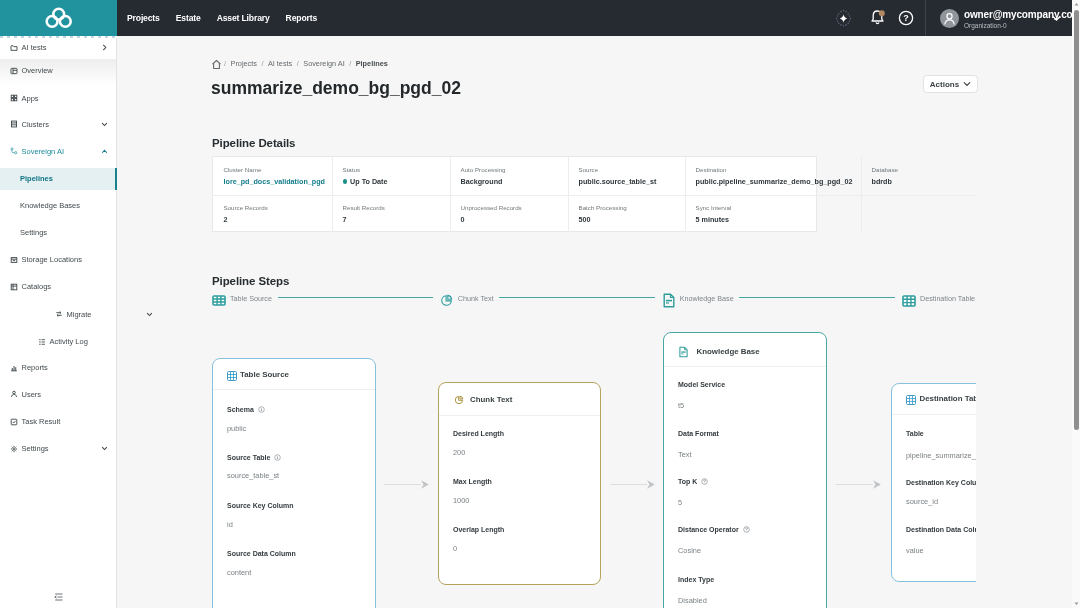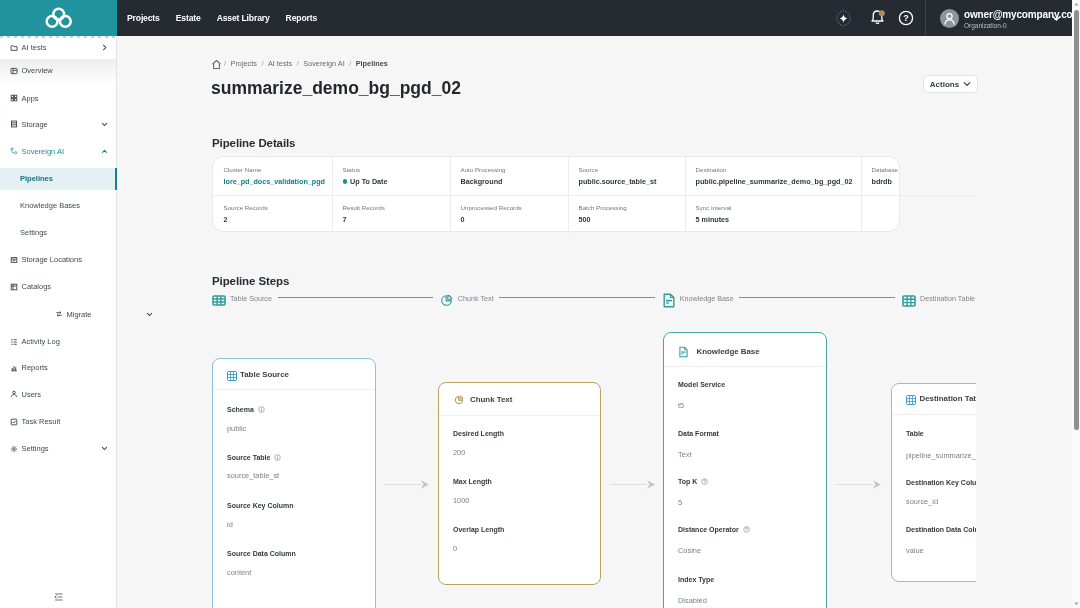--- a/index.html
+++ b/index.html
@@ -27,21 +27,21 @@
 
 
 #crumb { position:absolute; left:212px; top:59px; display:flex; align-items:center; gap:4.5px; font-size:7.3px; color:#646a6e; }
 #crumb .sl { color:#9ba1a4; }
 #title { position:absolute; left:211px; top:78px; font-size:17.5px; font-weight:700; color:#23282b; letter-spacing:0px; }
 #actions { position:absolute; left:923px; top:75px; width:55px; height:18px; background:#fff; border:1px solid #e0e2e3; border-radius:4px; display:flex; align-items:center; justify-content:center; gap:4px; font-size:8px; font-weight:700; color:#3a4145; }
 
 .h2 { position:absolute; left:212px; font-size:11.5px; font-weight:700; color:#272d30; letter-spacing:-0.1px;margin-top:8px; }
 
 
-#dcard { position:absolute; left:212px; top:156px; width:688px; height:76px; background:#fff; border:1px solid #e8e8e8; border-radius:11px; }
+#dcard { position:absolute; left:212px; top:156px; width:605px; height:76px; background:#fff; border:1px solid #e8e8e8; border-radius:0; }
 .dvline { position:absolute; top:0; width:1px; height:76px; background:#ededed; }
 .dhline { position:absolute; left:0; top:38px; width:764px; height:1px; background:#ededed; }
 .dcell { position:absolute; height:38px; }
 .dlbl { position:absolute; left:10.5px; top:9px; font-size:6.2px; color:#6f777b; white-space:nowrap; }
 .dval { position:absolute; left:10.5px; top:19.5px; font-size:7.2px; font-weight:700; color:#2f373b; white-space:nowrap; }
 .teal { color:#117c8a !important; }
 
 
 .steptxt { position:absolute; font-size:7.2px; color:#7d858a; white-space:nowrap; }
 .stepline { position:absolute; height:1.2px; background:#46a8a2; }
@@ -154,21 +154,21 @@
         <rect x="1.8" y="6.8" width="3.4" height="3.4" fill="none" stroke="#434b4f" stroke-width="1.4"></rect>
         <rect x="6.8" y="6.8" width="3.4" height="3.4" fill="none" stroke="#434b4f" stroke-width="1.4"></rect>
       </svg>
     <span class="stxt">Apps</span>
   </div>
   <div class="sitem" style="top:77.2px;">
     <svg class="sicon" style="top:7px;" width="12" height="12" viewBox="0 0 12 12">
         <rect x="2.2" y="1.6" width="7.6" height="8.8" fill="none" stroke="#434b4f" stroke-width="1.4"></rect>
         <path d="M2.2 4.4 L9.8 4.4 M2.2 7.2 L9.8 7.2" stroke="#434b4f" stroke-width="1.4"></path>
       </svg>
-    <span class="stxt">Storage</span>
+    <span class="stxt">Clusters</span>
     <svg class="schev" style="top:7.5px;" width="9" height="9" viewBox="0 0 9 9">
         <path d="M1.8 3 L4.5 5.8 L7.2 3" fill="none" stroke="#444" stroke-width="1.3" stroke-linecap="round"></path>
       </svg>
   </div>
   <div class="sitem" style="top:104.1px;">
     <svg class="sicon" style="top:7px;" width="12" height="12" viewBox="0 0 12 12">
         <circle cx="3" cy="3" r="1.7" fill="none" stroke="#1d8a9c" stroke-width="1"></circle>
         <circle cx="8.6" cy="8.6" r="1.7" fill="none" stroke="#1d8a9c" stroke-width="1"></circle>
         <path d="M3 4.7 L3 7 Q3 8.6 5 8.6 L6.9 8.6" fill="none" stroke="#1d8a9c" stroke-width="1"></path>
       </svg>
@@ -202,21 +202,21 @@
   </div>
   <div class="sitem" style="top:267.2px;margin-left:45px;">
     <svg class="sicon" style="top:7px;" width="12" height="12" viewBox="0 0 12 12">
         <path d="M2 4 L8.5 4 M7 2.2 L9 4 L7 5.8 M10 8 L3.5 8 M5 6.2 L3 8 L5 9.8" fill="none" stroke="#434b4f" stroke-width="1.4" stroke-linejoin="round"></path>
       </svg>
     <span class="stxt">Migrate</span>
     <svg class="schev" style="top:7.5px;" width="9" height="9" viewBox="0 0 9 9">
         <path d="M1.8 3 L4.5 5.8 L7.2 3" fill="none" stroke="#444" stroke-width="1.3" stroke-linecap="round"></path>
       </svg>
   </div>
-  <div class="sitem" style="top:294.5px;">
+  <div class="sitem" style="top:294.5px;margin-left:28px;">
     <svg class="sicon" style="top:7px;" width="12" height="12" viewBox="0 0 12 12">
         <path d="M1.8 2.6 L4 2.6 M1.8 6 L4 6 M1.8 9.4 L4 9.4 M5.5 2.6 L10.2 2.6 M5.5 6 L10.2 6 M5.5 9.4 L10.2 9.4" stroke="#434b4f" stroke-width="1.4"></path>
       </svg>
     <span class="stxt">Activity Log</span>
   </div>
   <div class="sitem" style="top:320.8px;">
     <svg class="sicon" style="top:7px;" width="12" height="12" viewBox="0 0 12 12">
         <path d="M1.8 10.2 L10.2 10.2 M3.4 10 L3.4 6 M6 10 L6 3 M8.6 10 L8.6 4.8" stroke="#434b4f" stroke-width="1.5"></path>
       </svg>
     <span class="stxt">Reports</span>

